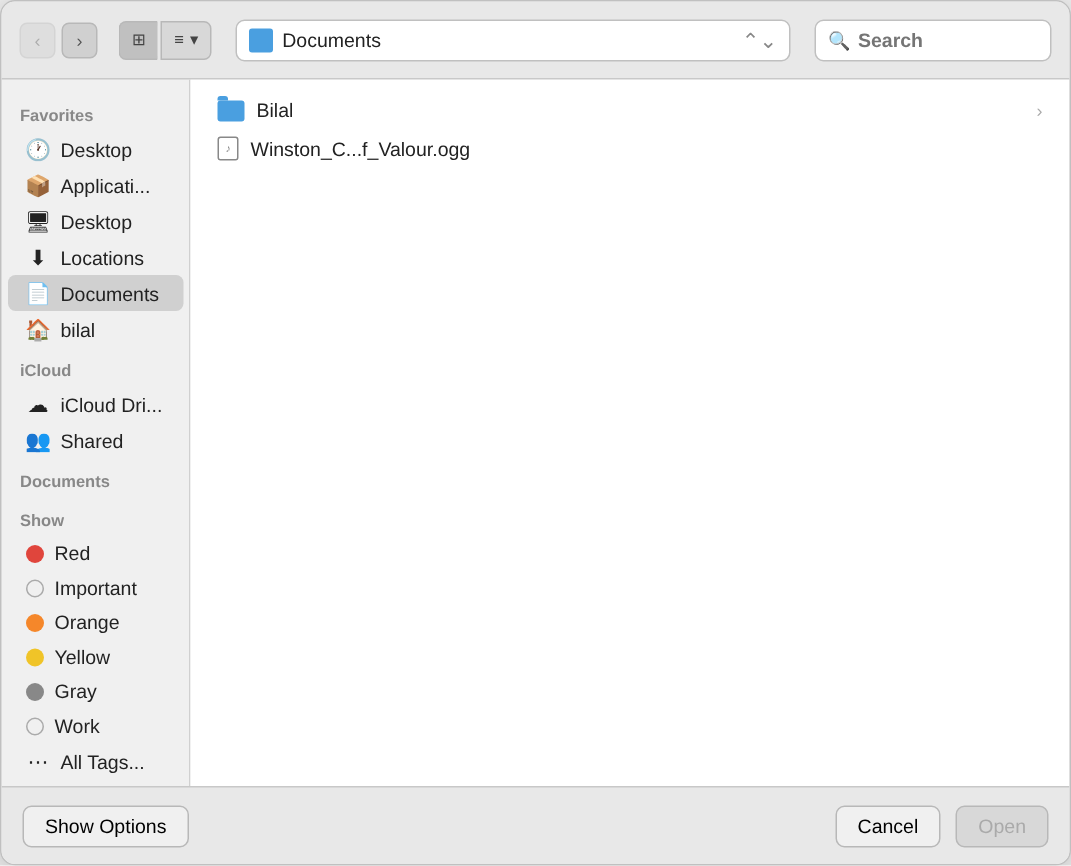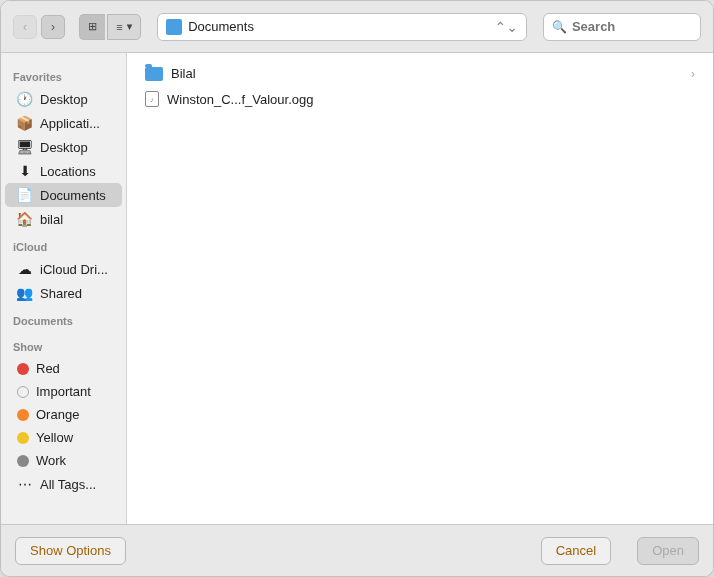--- a/index.html
+++ b/index.html
@@ -276,29 +276,29 @@
       flex-shrink: 0;
     }
 
     .bottom-btn {
       height: 28px;
       padding: 0 14px;
       background: #f0f0f0;
       border: 1px solid #b8b8b8;
       border-radius: 6px;
       font-size: 13px;
-      color: #a16207;
+      color: #000000;
       cursor: pointer;
       display: flex;
       align-items: center;
     }
 
     .bottom-right {
       display: flex;
-      gap: 26px;
+      gap: 10px;
     }
 
     .btn-cancel {
       background: #f0f0f0;
     }
     .btn-open {
       background: #d8d8d8;
       color: #aaa;
       cursor: default;
       text-align: right;
@@ -400,20 +400,24 @@
         <div class="sidebar-item">
           <div class="tag-dot" style="background: rgb(245, 135, 42);"></div>
           <span>Orange</span>
         </div>
         <div class="sidebar-item">
           <div class="tag-dot" style="background: rgb(240, 196, 40);"></div>
           <span>Yellow</span>
         </div>
         <div class="sidebar-item">
           <div class="tag-dot" style="background: rgb(136, 136, 136);"></div>
+          <span>Gray</span>
+        </div>
+        <div class="sidebar-item">
+          <div class="tag-dot empty"></div>
           <span>Work</span>
         </div>
         <div class="sidebar-item">
           <div class="sidebar-icon">⋯</div>
           <span>All Tags...</span>
         </div>
       </div>
 
     <div class="file-area">
     <div class="file-item">

